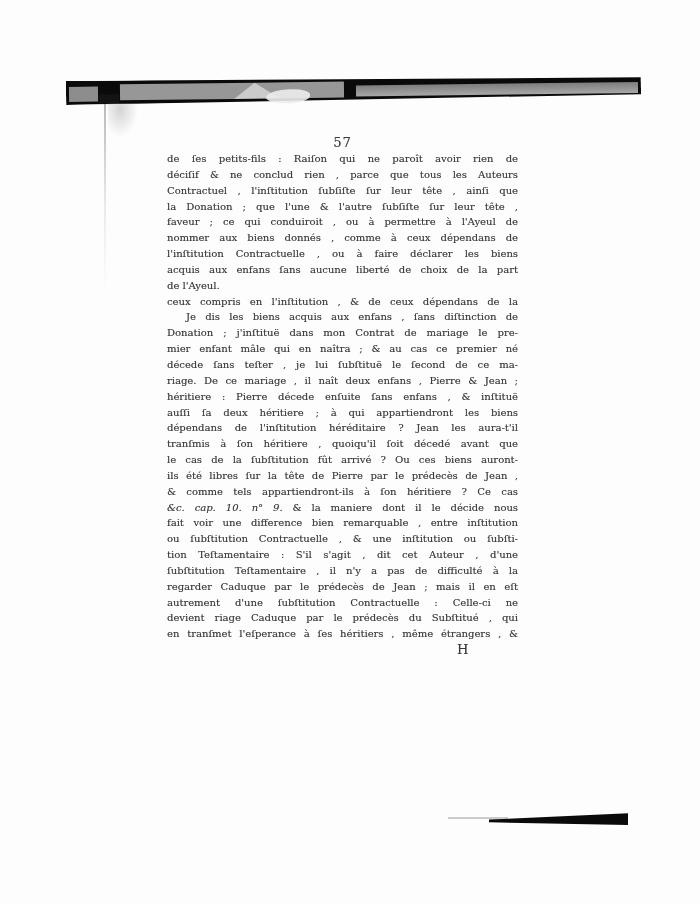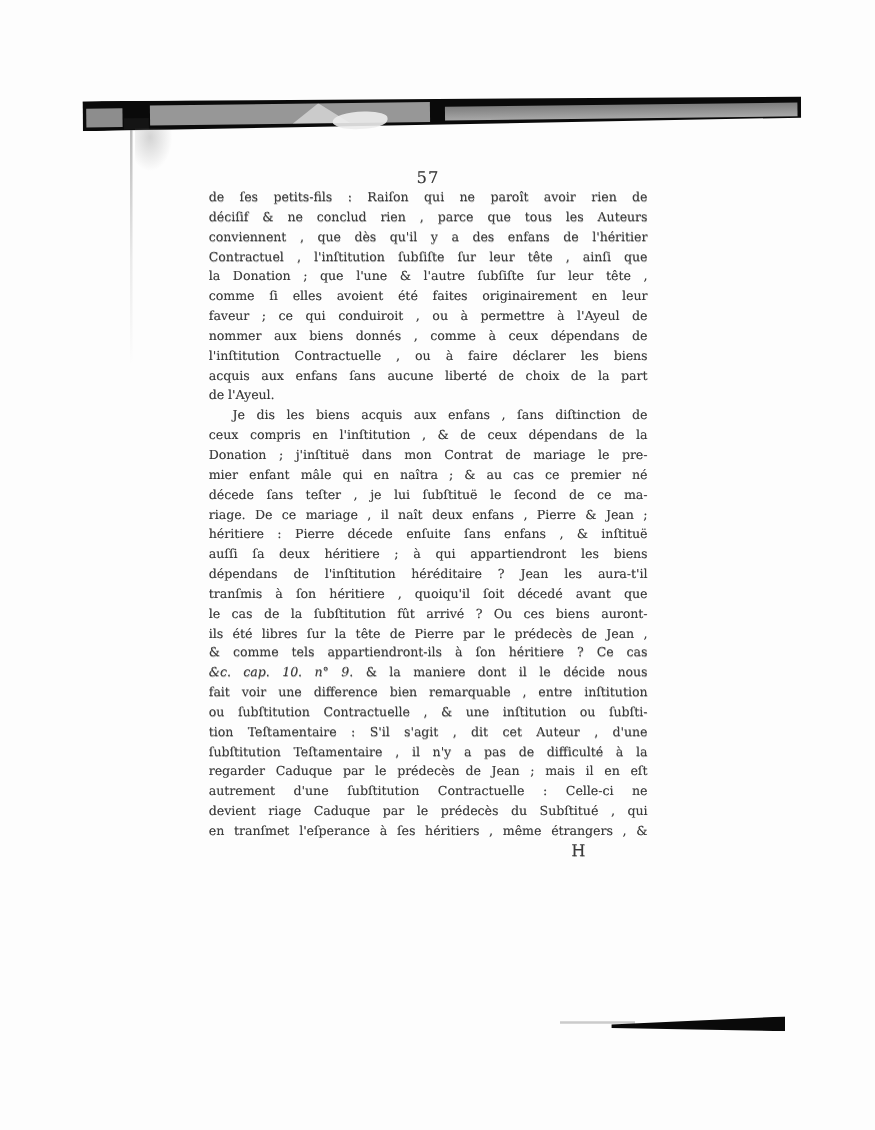--- a/index.html
+++ b/index.html
@@ -94,31 +94,29 @@
   </div>
 
   <div id="gutter-line"></div>
   <div id="gutter-smudge"></div>
 
   <div id="text-column">
     <div id="page-number">57</div>
     <div id="text-lines">
         <div class="line"><span>de ſes petits-fils : Raiſon qui ne paroît avoir rien de</span></div>
         <div class="line"><span>déciſif &amp; ne conclud rien , parce que tous les Auteurs</span></div>
-        <div class="line"><span>conviennent , que dès qu'il y a des enfans de l'héritier</span></div>
         <div class="line"><span>Contractuel , l'inſtitution ſubſiſte ſur leur tête , ainſi que</span></div>
         <div class="line"><span>la Donation ; que l'une &amp; l'autre ſubſiſte ſur leur tête ,</span></div>
-        <div class="line"><span>comme ſi elles avoient été faites originairement en leur</span></div>
         <div class="line"><span>faveur ; ce qui conduiroit , ou à permettre à l'Ayeul de</span></div>
         <div class="line"><span>nommer aux biens donnés , comme à ceux dépendans de</span></div>
         <div class="line"><span>l'inſtitution Contractuelle , ou à faire déclarer les biens</span></div>
         <div class="line"><span>acquis aux enfans ſans aucune liberté de choix de la part</span></div>
         <div class="line nojust"><span>de l'Ayeul.</span></div>
+        <div class="line"><span>ceux compris en l'inſtitution , &amp; de ceux dépendans de la</span></div>
         <div class="line indent"><span>Je dis les biens acquis aux enfans , ſans diſtinction de</span></div>
-        <div class="line"><span>ceux compris en l'inſtitution , &amp; de ceux dépendans de la</span></div>
         <div class="line"><span>Donation ; j'inſtituë dans mon Contrat de mariage le pre-</span></div>
         <div class="line"><span>mier enfant mâle qui en naîtra ; &amp; au cas ce premier né</span></div>
         <div class="line"><span>décede ſans teſter , je lui ſubſtituë le ſecond de ce ma-</span></div>
         <div class="line"><span>riage. De ce mariage , il naît deux enfans , Pierre &amp; Jean ;</span></div>
         <div class="line"><span>héritiere : Pierre décede enſuite ſans enfans , &amp; inſtituë</span></div>
         <div class="line"><span>auſſi ſa deux héritiere ; à qui appartiendront les biens</span></div>
         <div class="line"><span>dépendans de l'inſtitution héréditaire ? Jean les aura-t'il</span></div>
         <div class="line"><span>tranſmis à ſon héritiere , quoiqu'il ſoit décedé avant que</span></div>
         <div class="line"><span>le cas de la ſubſtitution fût arrivé ? Ou ces biens auront-</span></div>
         <div class="line"><span>ils été libres ſur la tête de Pierre par le prédecès de Jean ,</span></div>

